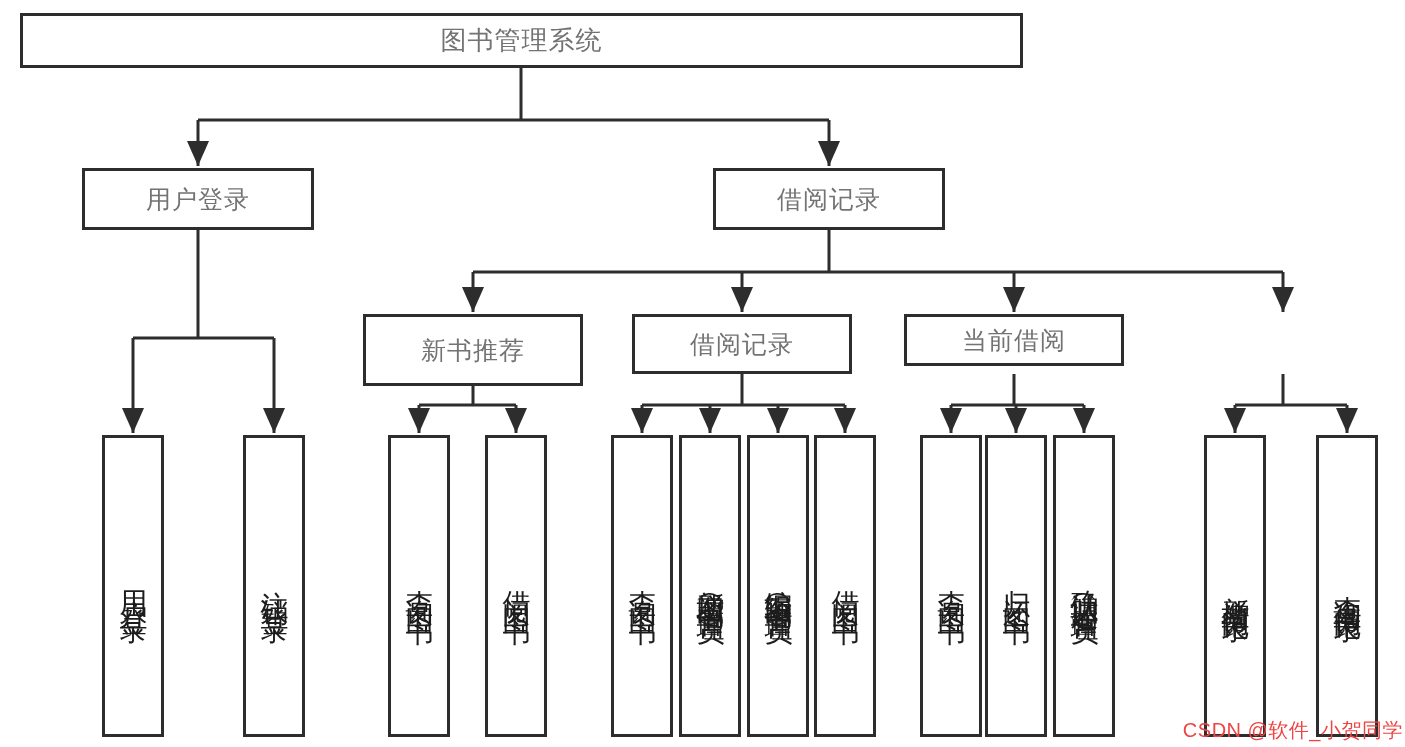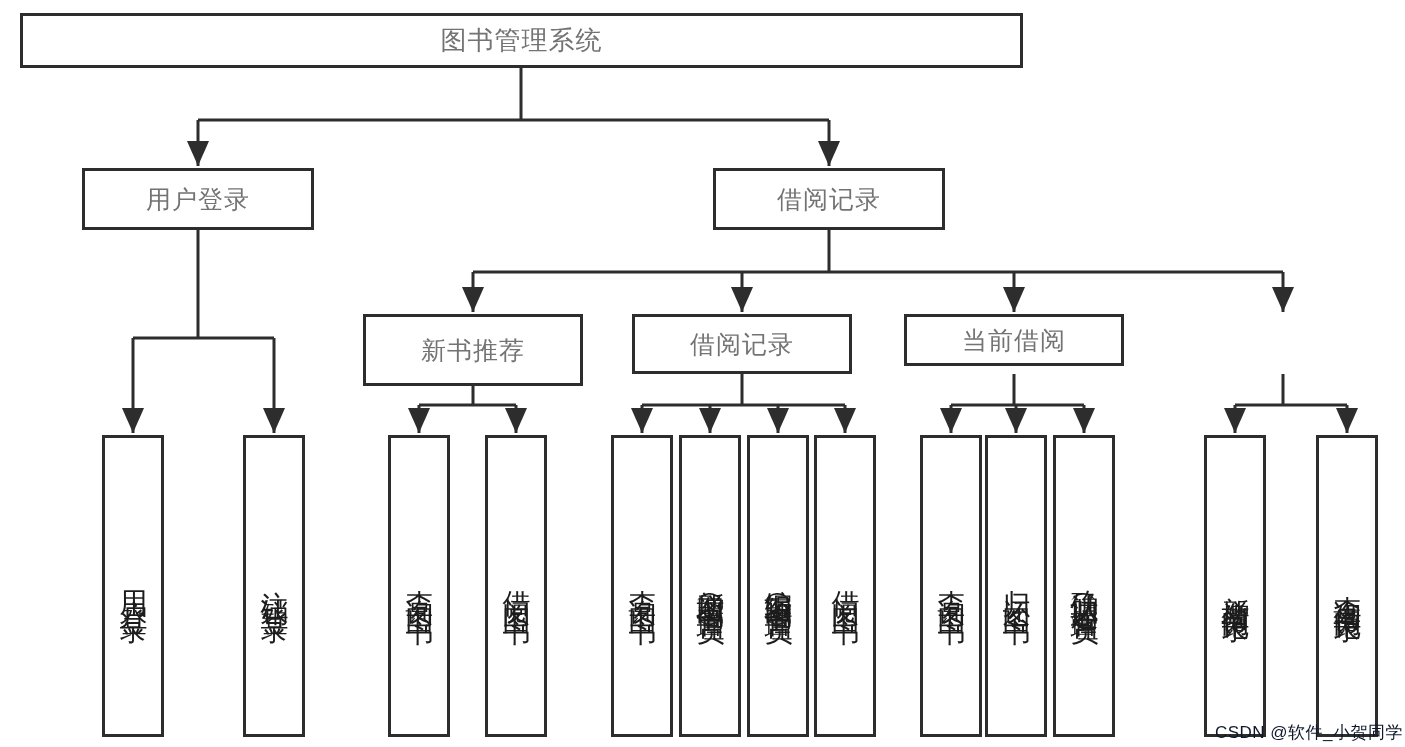--- a/index.html
+++ b/index.html
@@ -31,22 +31,22 @@
     text-orientation:mixed;
     font-size:28px;
     letter-spacing:9px;
     line-height:1;
     color:#1c1c1c;
   }
   .vbox.tight span{letter-spacing:4px;}
   .watermark{
     position:absolute;
     right:2px;bottom:3px;
-    font-size:17px;
-    color:#0f172a;
+    font-size:20px;
+    color:#ef4444;
     letter-spacing:0.5px;
     white-space:nowrap;
     z-index:5;
   }
 </style>
 </head>
 <body>
 
 <div class="canvas">
 

